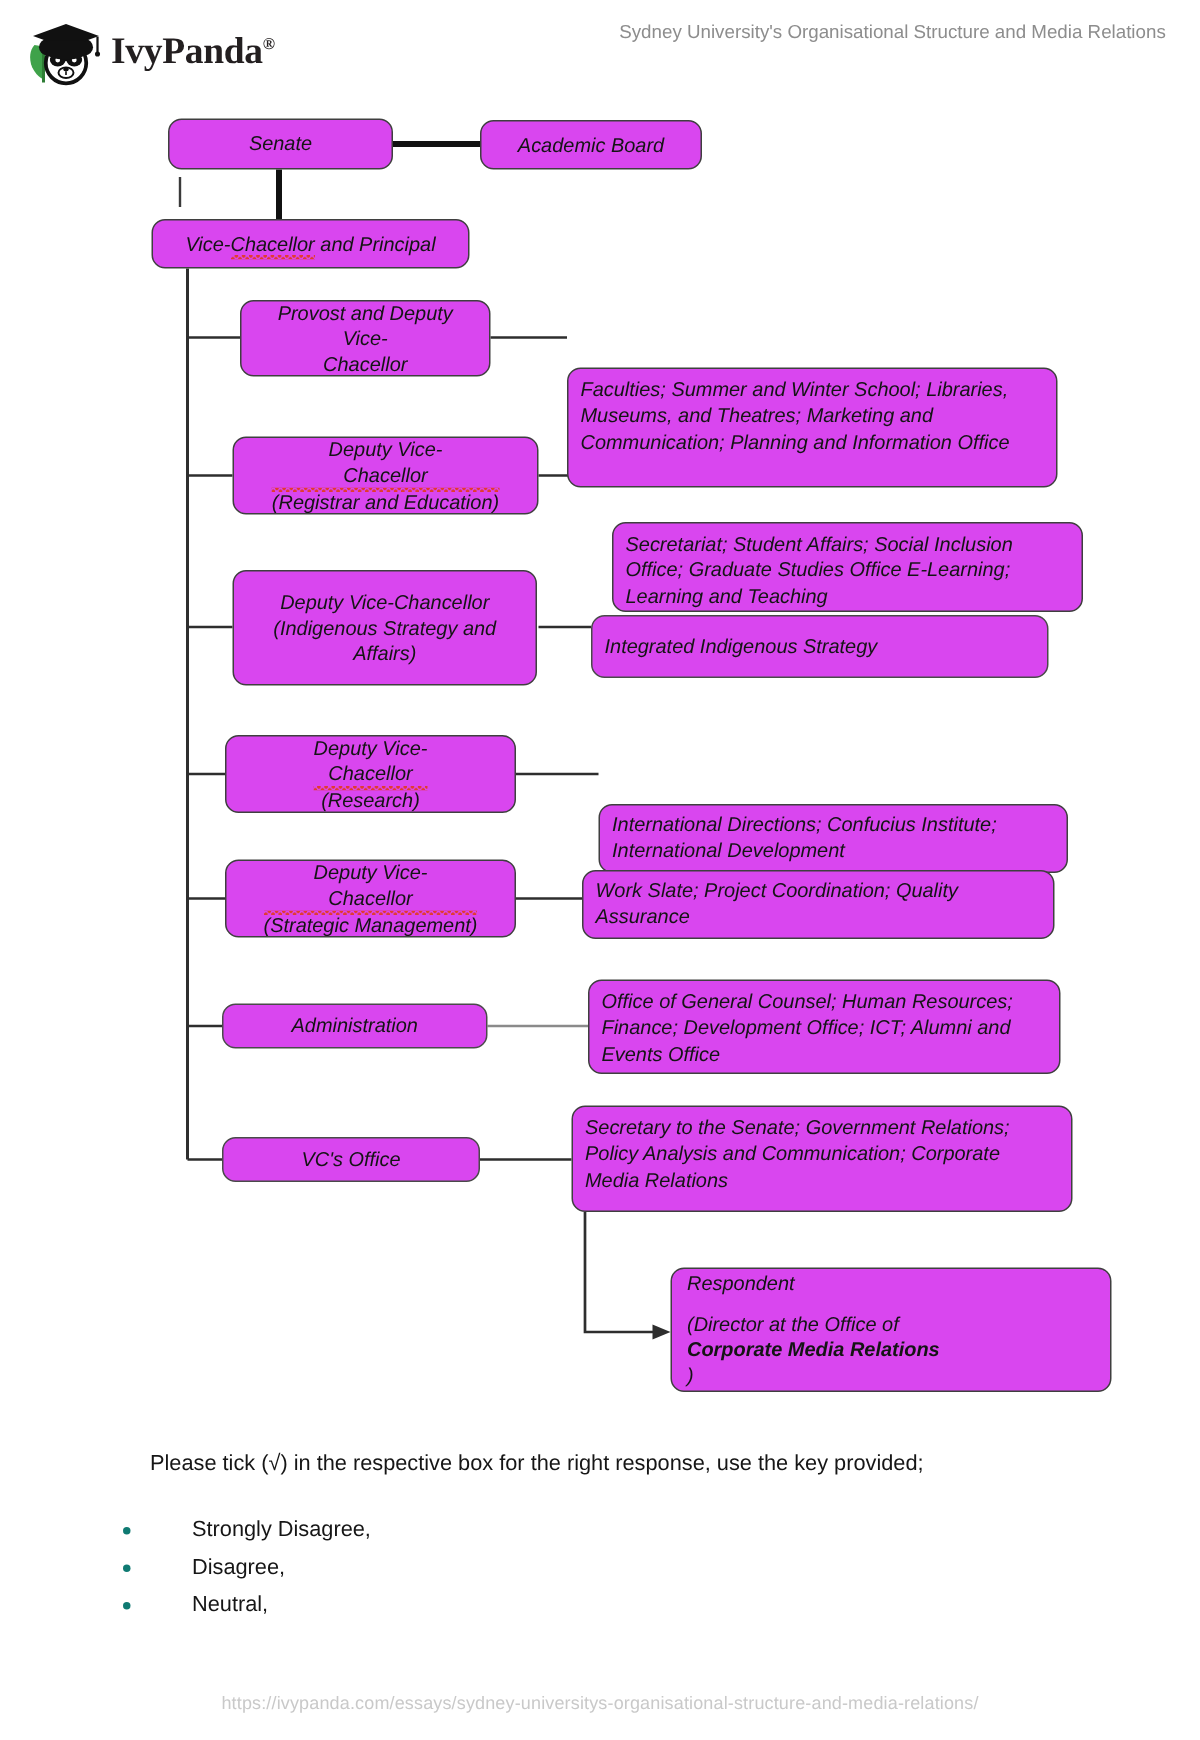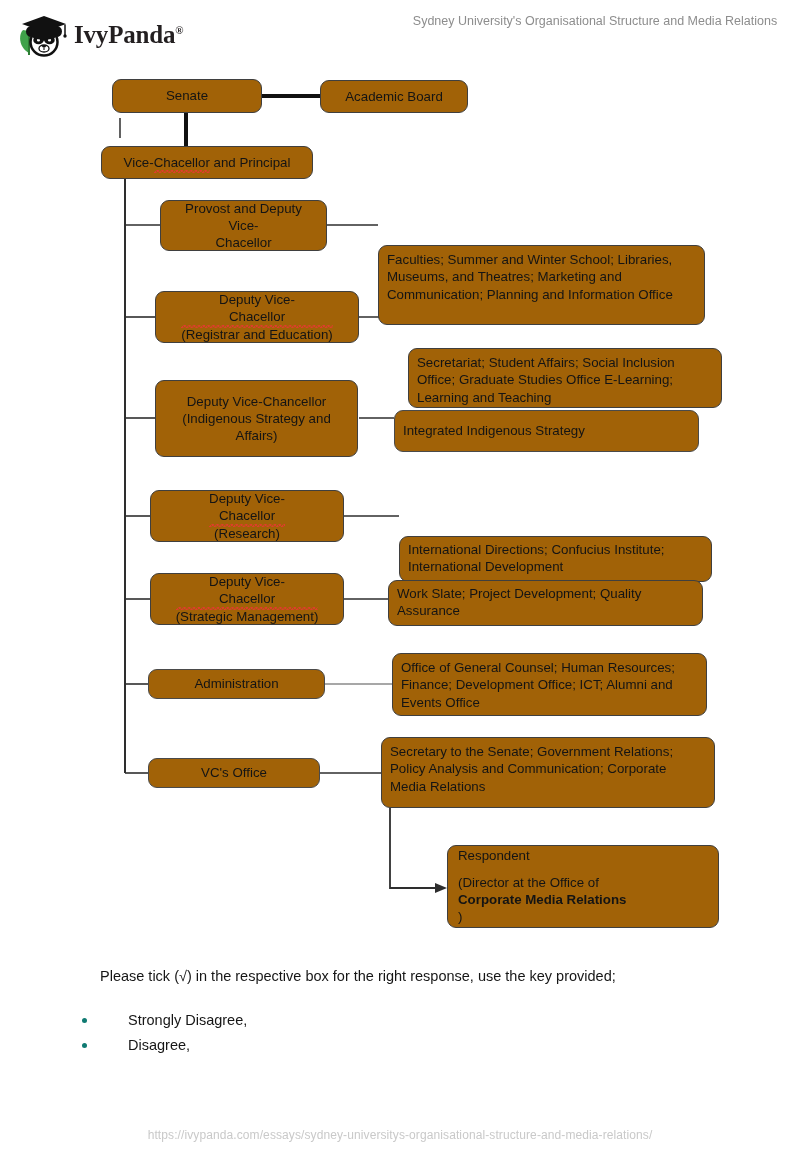--- a/index.html
+++ b/index.html
@@ -64,32 +64,33 @@
   .chart svg.wires {
     position: absolute;
     left: 0; top: 0;
     width: 800px; height: 880px;
     pointer-events: none;
   }
 
   .node {
     position: absolute;
     box-sizing: border-box;
-    background: #a16207;
+    background: #d946ef;
     border: 1.4px solid #3f3f3f;
     border-radius: 9px;
     display: flex;
     align-items: center;
     justify-content: center;
     padding: 3px 7px;
     font-size: 13.3px;
     line-height: 1.30;
     text-align: center;
     color: #141414;
     overflow: hidden;
+    font-style: italic;
   }
   .node.left-align {
     justify-content: flex-start;
     text-align: left;
     padding: 20px 8px;
   }
   .node.thin { border-width: 1.2px; border-color: #4a4a4a; }
 
   .misspell {
     position: relative;
@@ -296,54 +297,58 @@
   <div class="node" style="left:150px; top:511px; width:194px; height:52px;">
     <span class="stacked">
       <span>
           <span>Deputy Vice-</span>
           <span class="misspell">Chacellor</span>
         </span>
       <span>(Strategic Management)</span>
     </span>
   </div>
   <div class="node left-align" style="left:388px; top:518px; width:315px; height:46px; align-items:flex-start; padding-top:4px;">
-    <span>Work Slate; Project Development; Quality Assurance</span>
+    <span>Work Slate; Project Coordination; Quality Assurance</span>
   </div>
 
   <div class="node thin" style="left:148px; top:607px; width:177px; height:30px;text-align:right;">
     <span>Administration</span>
   </div>
   <div class="node left-align" style="left:392px; top:591px; width:315px; height:63px; align-items:flex-start; padding-top:5px;">
     <span>Office of General Counsel; Human Resources; Finance; Development Office; ICT; Alumni and Events Office</span>
   </div>
 
   <div class="node thin" style="left:148px; top:696px; width:172px; height:30px;">
     <span>VC's Office</span>
   </div>
   <div class="node left-align" style="left:381px; top:675px; width:334px; height:71px; align-items:flex-start; padding-top:5px;">
     <span>Secretary to the Senate; Government Relations; Policy Analysis and Communication; Corporate Media Relations</span>
   </div>
 
-  <div class="node left-align" style="left:447px; top:783px; width:272px; height:83px; align-items:center; padding:6px 10px;">
+  <div class="node left-align" style="left:447px; top:783px; width:294px; height:83px; align-items:center; padding:6px 10px;">
     <span class="stacked">
       <span>Respondent</span>
       <span style="height:9px"></span>
       <span><span>(Director at the Office of </span><b>Corporate Media Relations</b><span>)</span></span>
     </span>
   </div>
 
 </div>
 
 <div class="question-block">
   <div class="q-lead">Please tick (√) in the respective box for the right response, use the key provided;</div>
   <ul class="q-list">
     <li>
       <span class="q-bullet"></span>
       <span>Strongly Disagree,</span>
     </li>
     <li>
       <span class="q-bullet"></span>
       <span>Disagree,</span>
     </li>
+    <li>
+      <span class="q-bullet"></span>
+      <span>Neutral,</span>
+    </li>
   </ul>
 </div>
 
 <div class="page-footer">https://ivypanda.com/essays/sydney-universitys-organisational-structure-and-media-relations/</div>
 
 </body></html>

